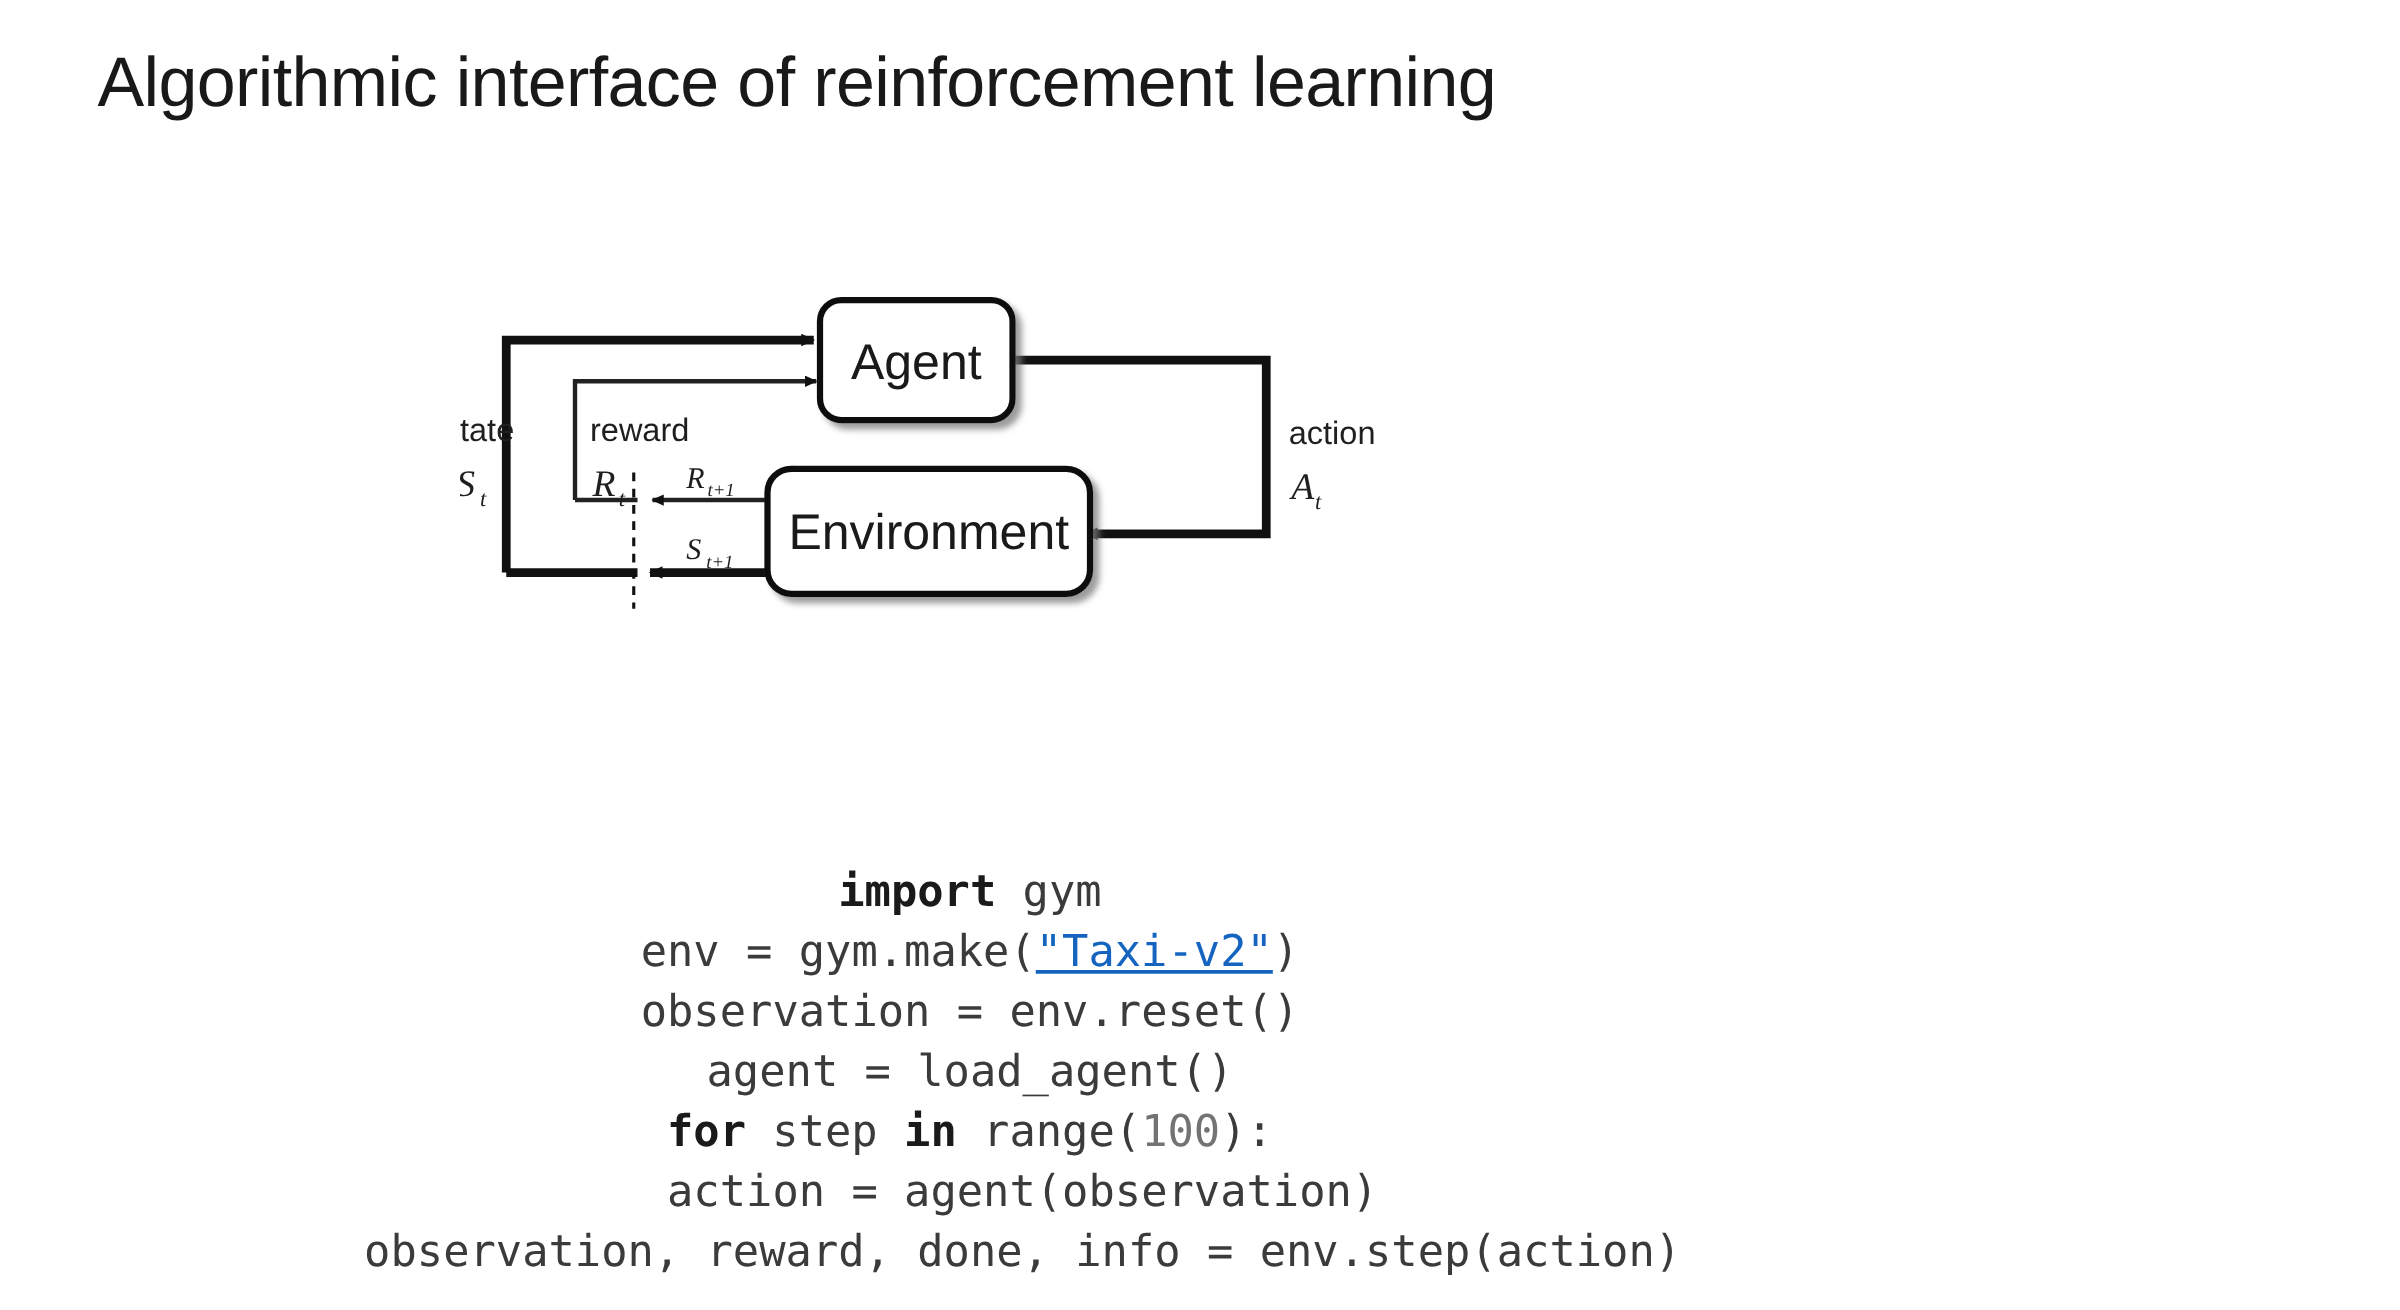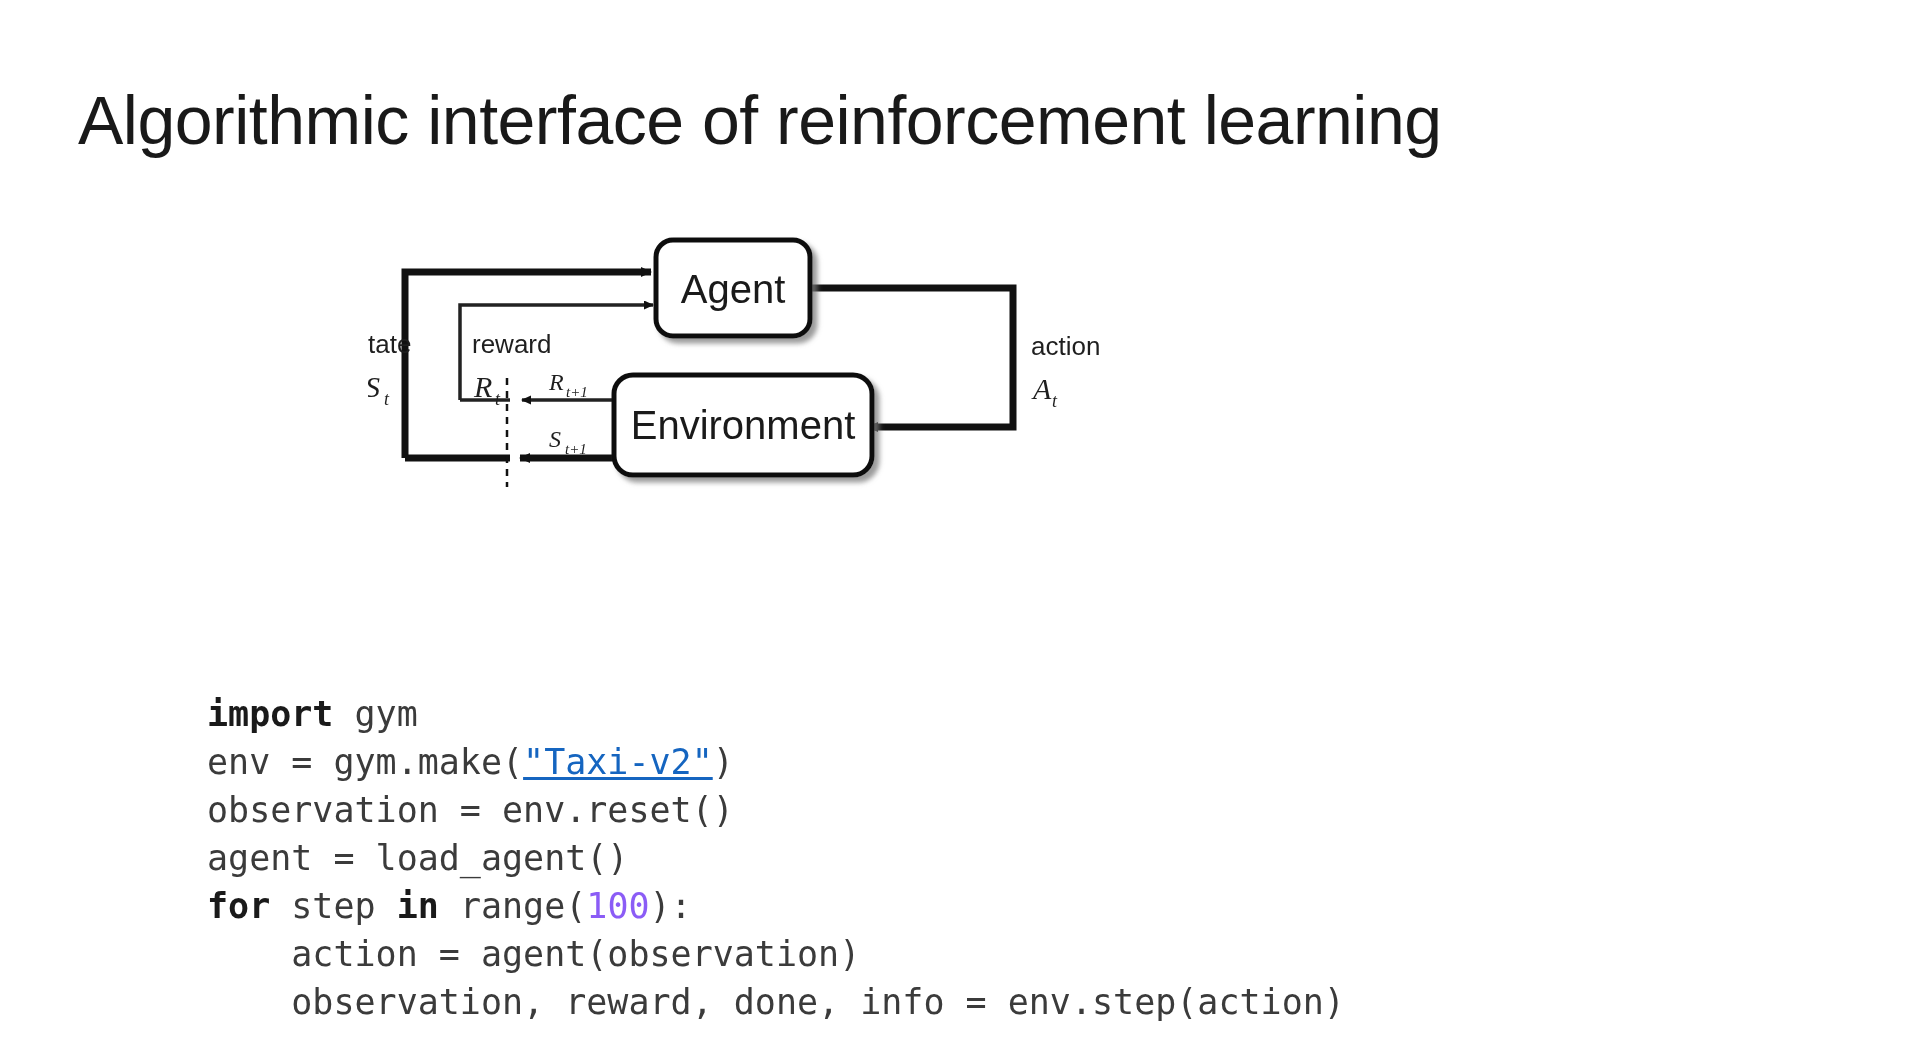--- a/index.html
+++ b/index.html
@@ -16,27 +16,26 @@
     -webkit-font-smoothing: antialiased;
   }
 
   
   #slide-title {
     position: absolute;
     left: 78px;
     top: 38px;
     width: 1800px;
     font-family: "Liberation Sans", sans-serif;
-    font-size: 68px;
+    font-size: 56px;
     font-weight: 400;
     line-height: 1.0;
     color: #191919;
     letter-spacing: -0.5px;
     white-space: nowrap;
-    margin-top: 48px;
   }
 
   
   #diagram {
     position: absolute;
     left: 368px;
     top: 215px;
     width: 1120px;
     height: 420px;
   }
@@ -80,24 +79,25 @@
   
   #code-block {
     position: absolute;
     left: 207px;
     top: 690px;
     font-family: "DejaVu Sans Mono", "Liberation Mono", monospace;
     font-size: 35px;
     line-height: 48px;
     color: #3b3b3b;
     white-space: pre;
+    text-align: center;
   }
   .code-line { display: block; height: 48px; }
   .tok-kw { font-weight: bold; color: #1a1a1a; }
-  .tok-num { color: #8b5cf6; }
+  .tok-num { color: #737373; }
   .tok-link {
     color: #1565c0;
     text-decoration: underline;
     text-underline-offset: 3px;
     cursor: pointer;
   }
   .tok-plain { color: #3b3b3b; }
 </style>
 </head>
 <body>

